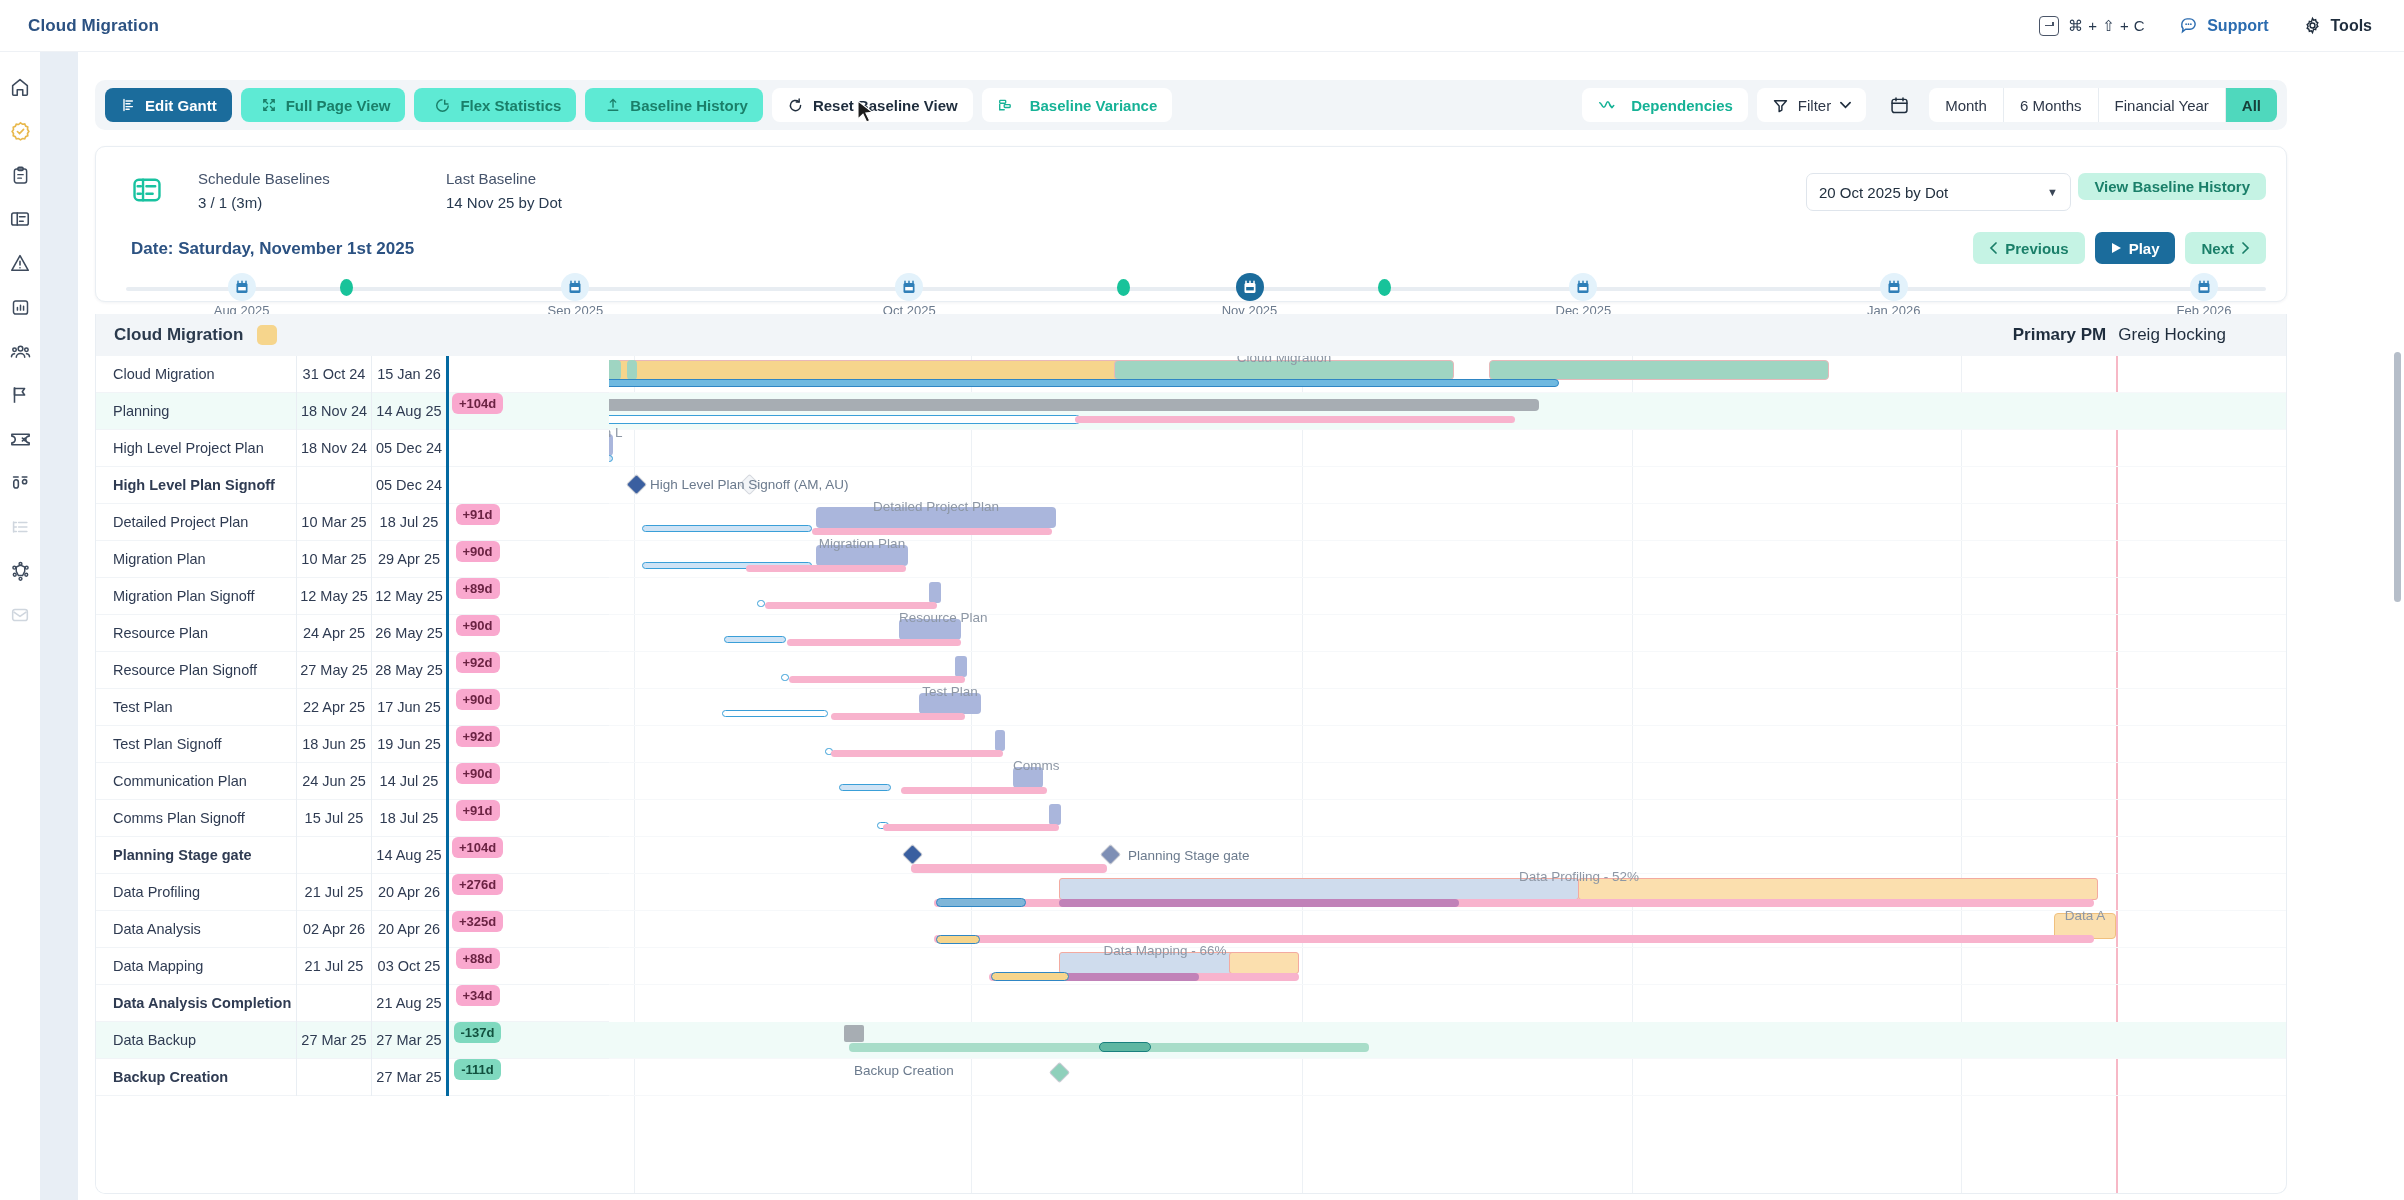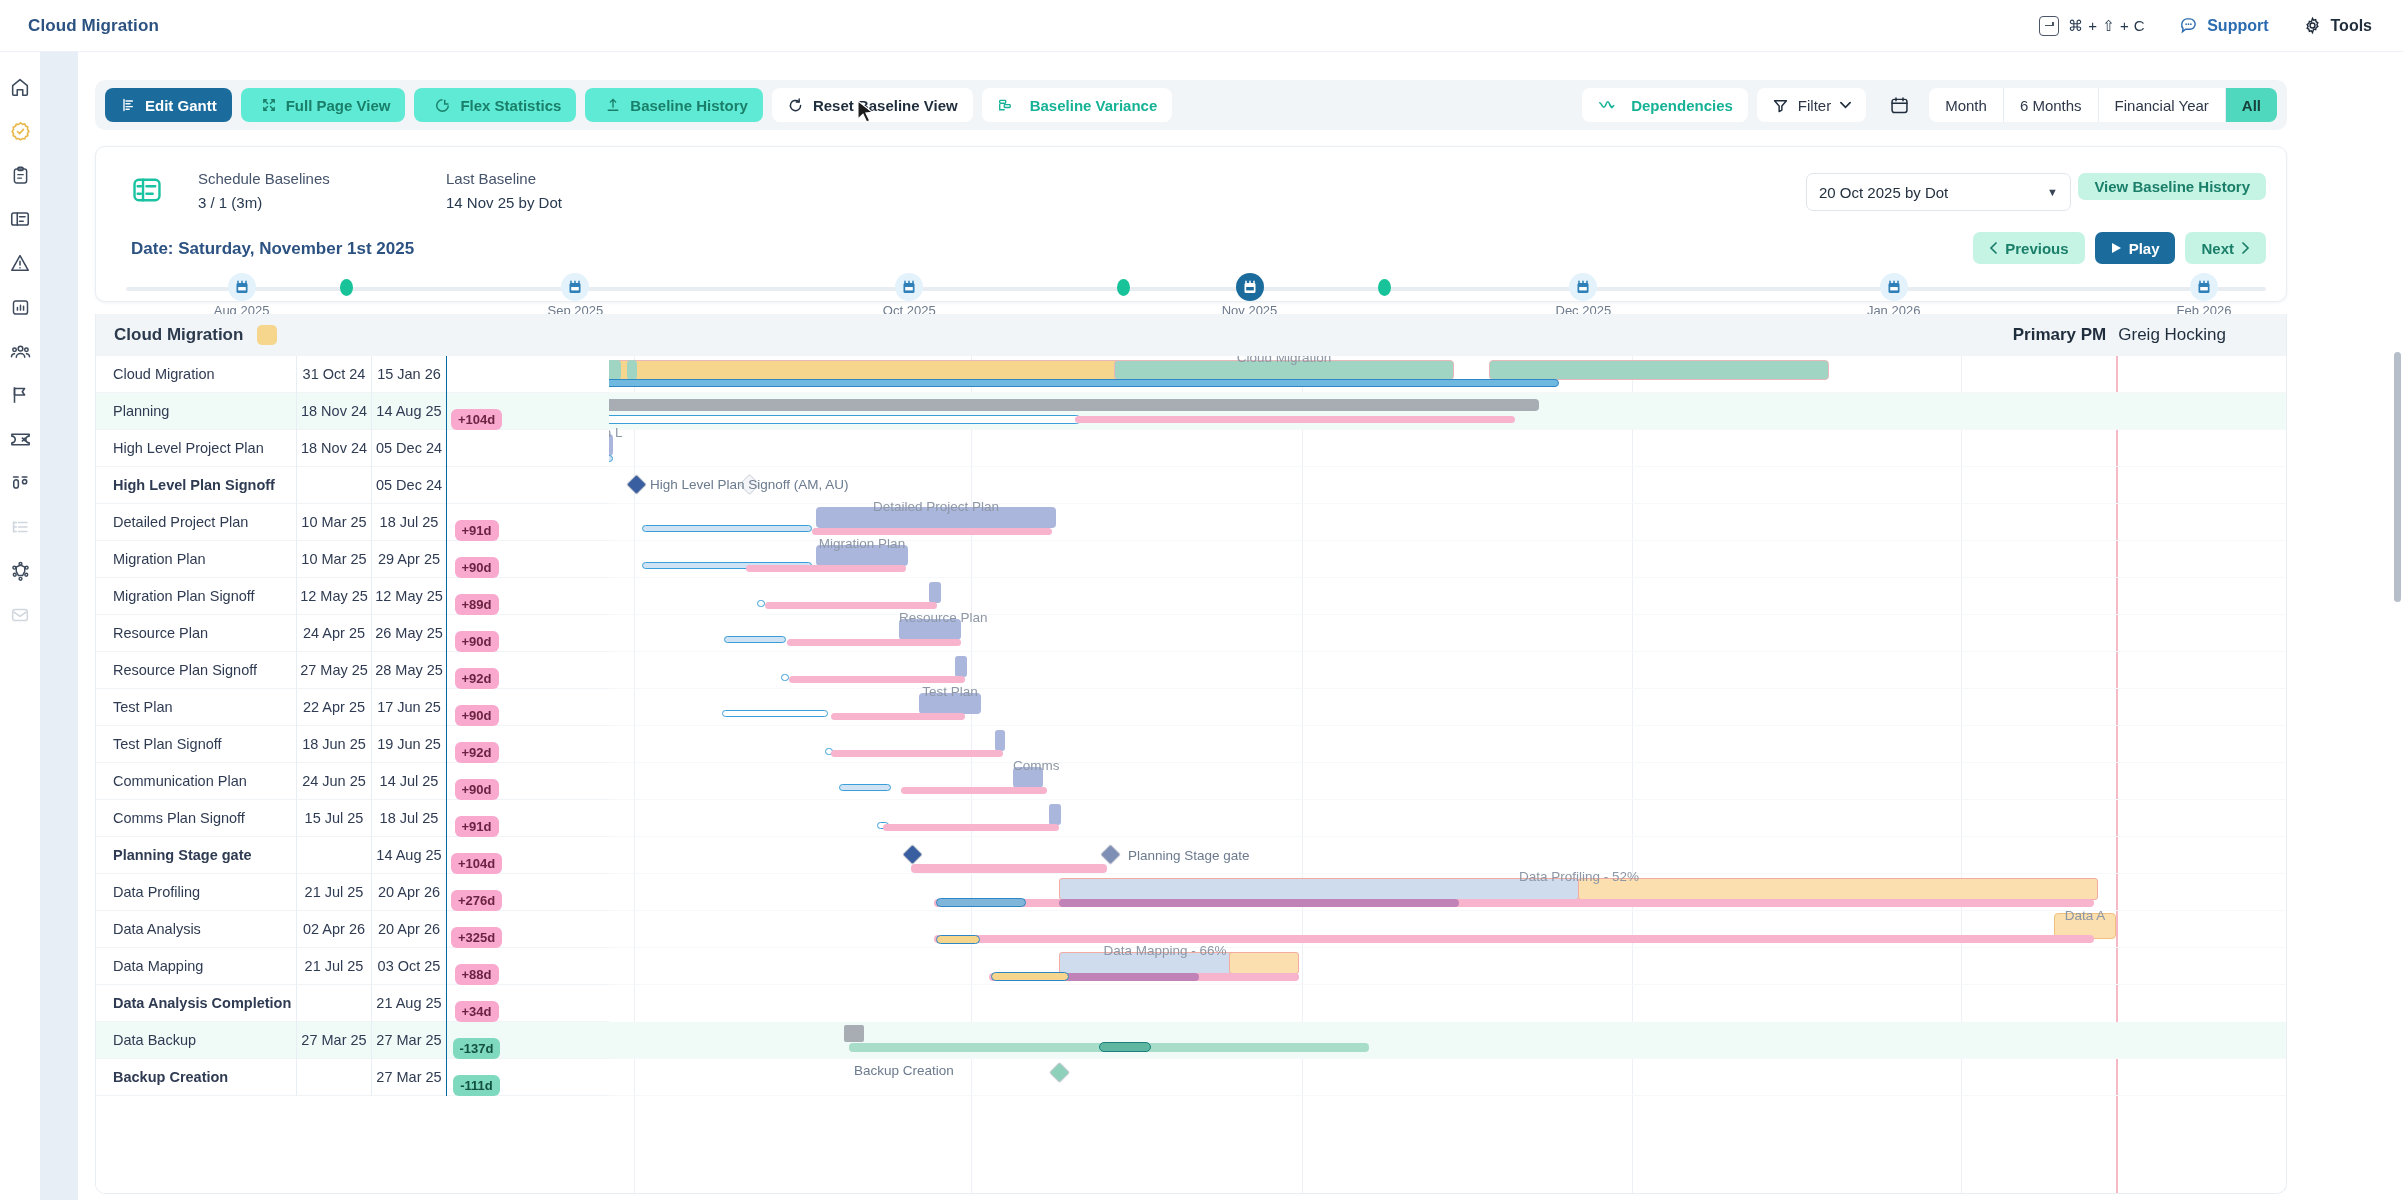--- a/index.html
+++ b/index.html
@@ -161,21 +161,21 @@
   .grid-wrap{ position:absolute; left:0; top:42px; width:2192px; height:838px; }
   .col-names{ position:absolute; left:0; top:0; width:513px; height:838px; background:#fff; z-index:6;}
   .row{
     position:relative; height:37px; display:flex; align-items:center;
     border-bottom:1px solid #f1f4f7; font-size:14.5px; color:#2f3b52;
   }
   .row.hl{ background:#f0fbf8; }
   .row.bold .c-name{ font-weight:700; }
   .c-name{ width:200px; padding-left:17px; overflow:hidden; white-space:nowrap; text-overflow:ellipsis;}
   .c-date{ width:75px; text-align:center; border-left:1px solid #e9eef3; line-height:37px; height:37px;}
-  .c-var{ width:60px; display:flex; align-items:flex-end; justify-content:center; border-left:1px solid #0369a1; height:37px;}
+  .c-var{ width:60px; display:flex; align-items:flex-start; justify-content:center; border-left:3px solid #0369a1; height:37px;}
   .chip{ font-size:13px; font-weight:700; border-radius:6px; padding:3px 7px; }
   .chip.late{ background:#f9a8ce; color:#6b2343;}
   .chip.early{ background:#7fd9bf; color:#12513f;}
 
   
   .bars{ position:absolute; left:513px; top:0; width:1679px; height:838px; overflow:hidden;}
   .vline{ position:absolute; top:0; bottom:0; width:1px; background:#edf1f5;}
   .brow{ position:absolute; left:0; width:1679px; height:37px; border-bottom:1px solid #f6f8fa;}
   .brow.hl{ background:#f0fbf8; }
   .bar{ position:absolute; border-radius:4px; }

